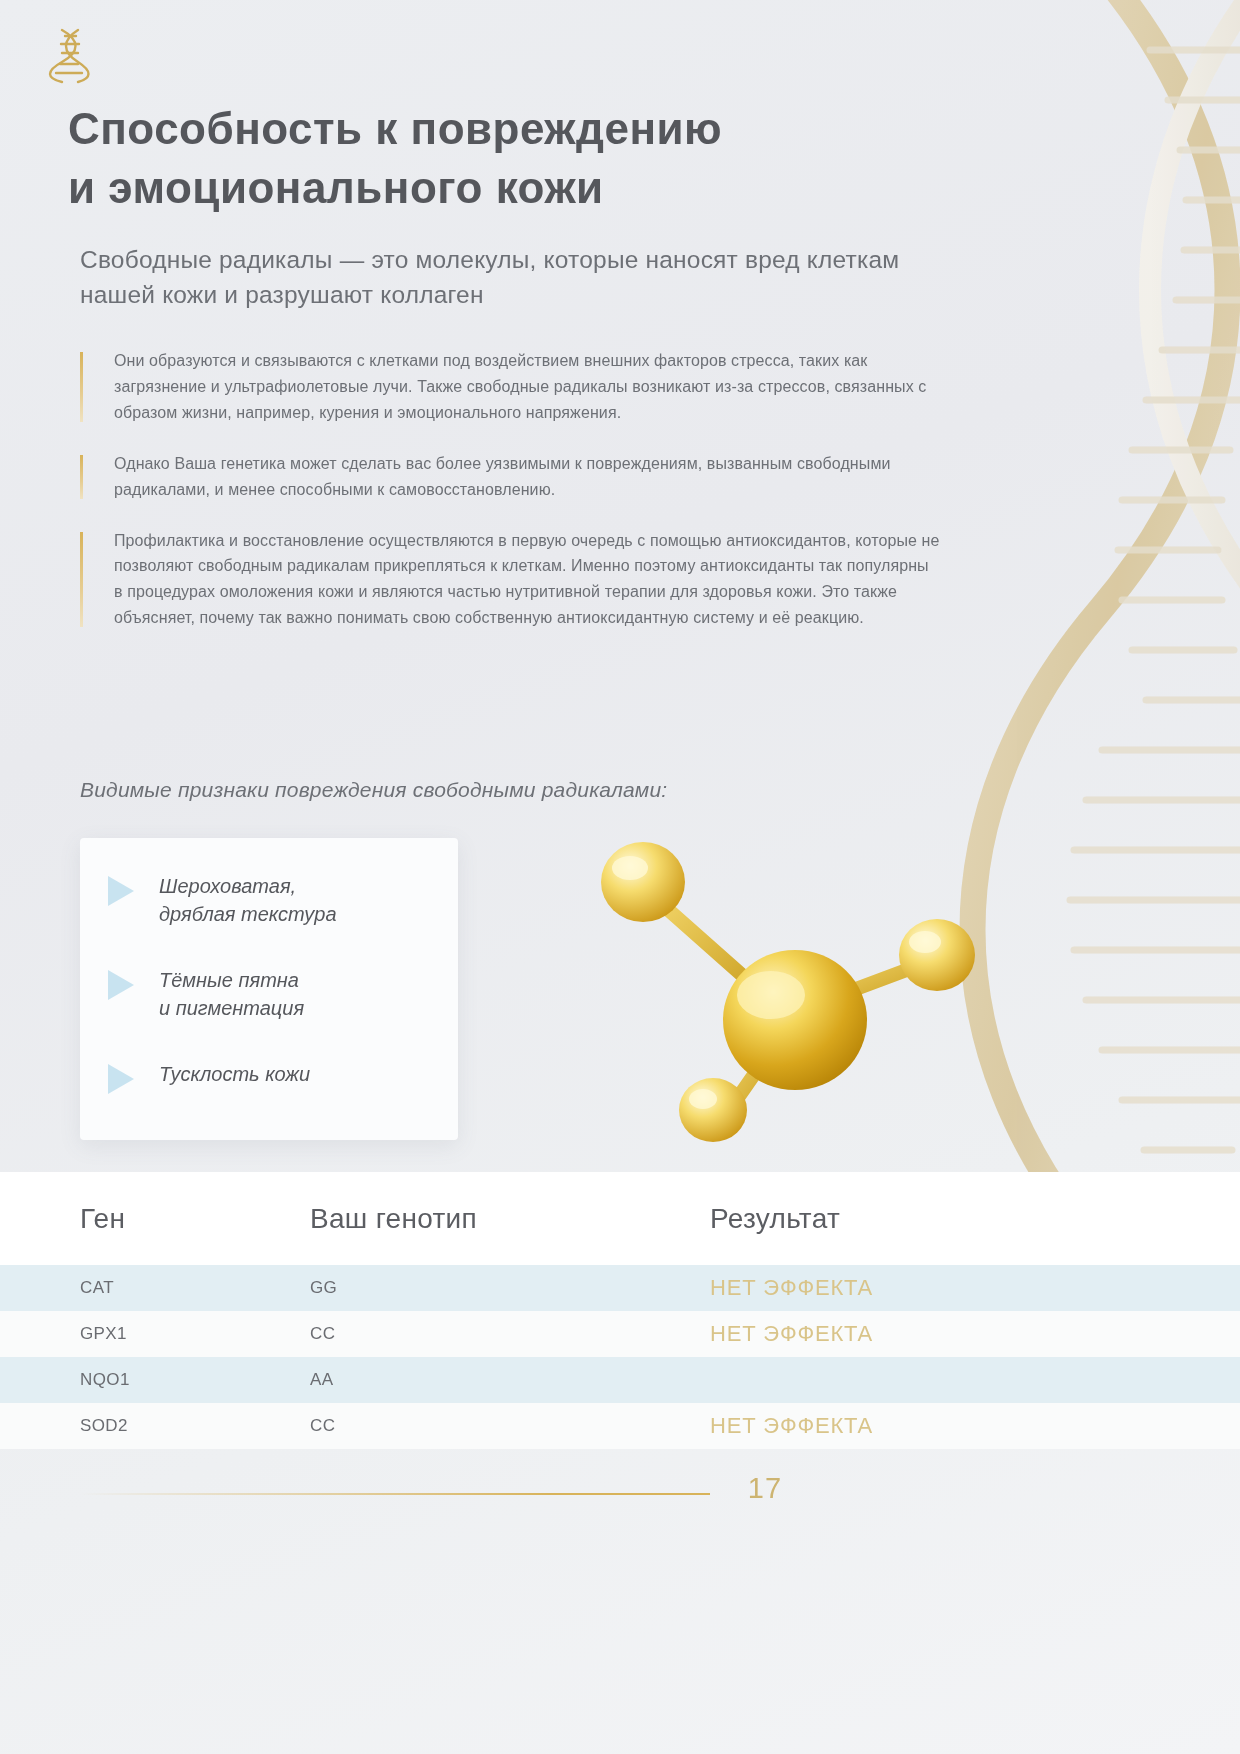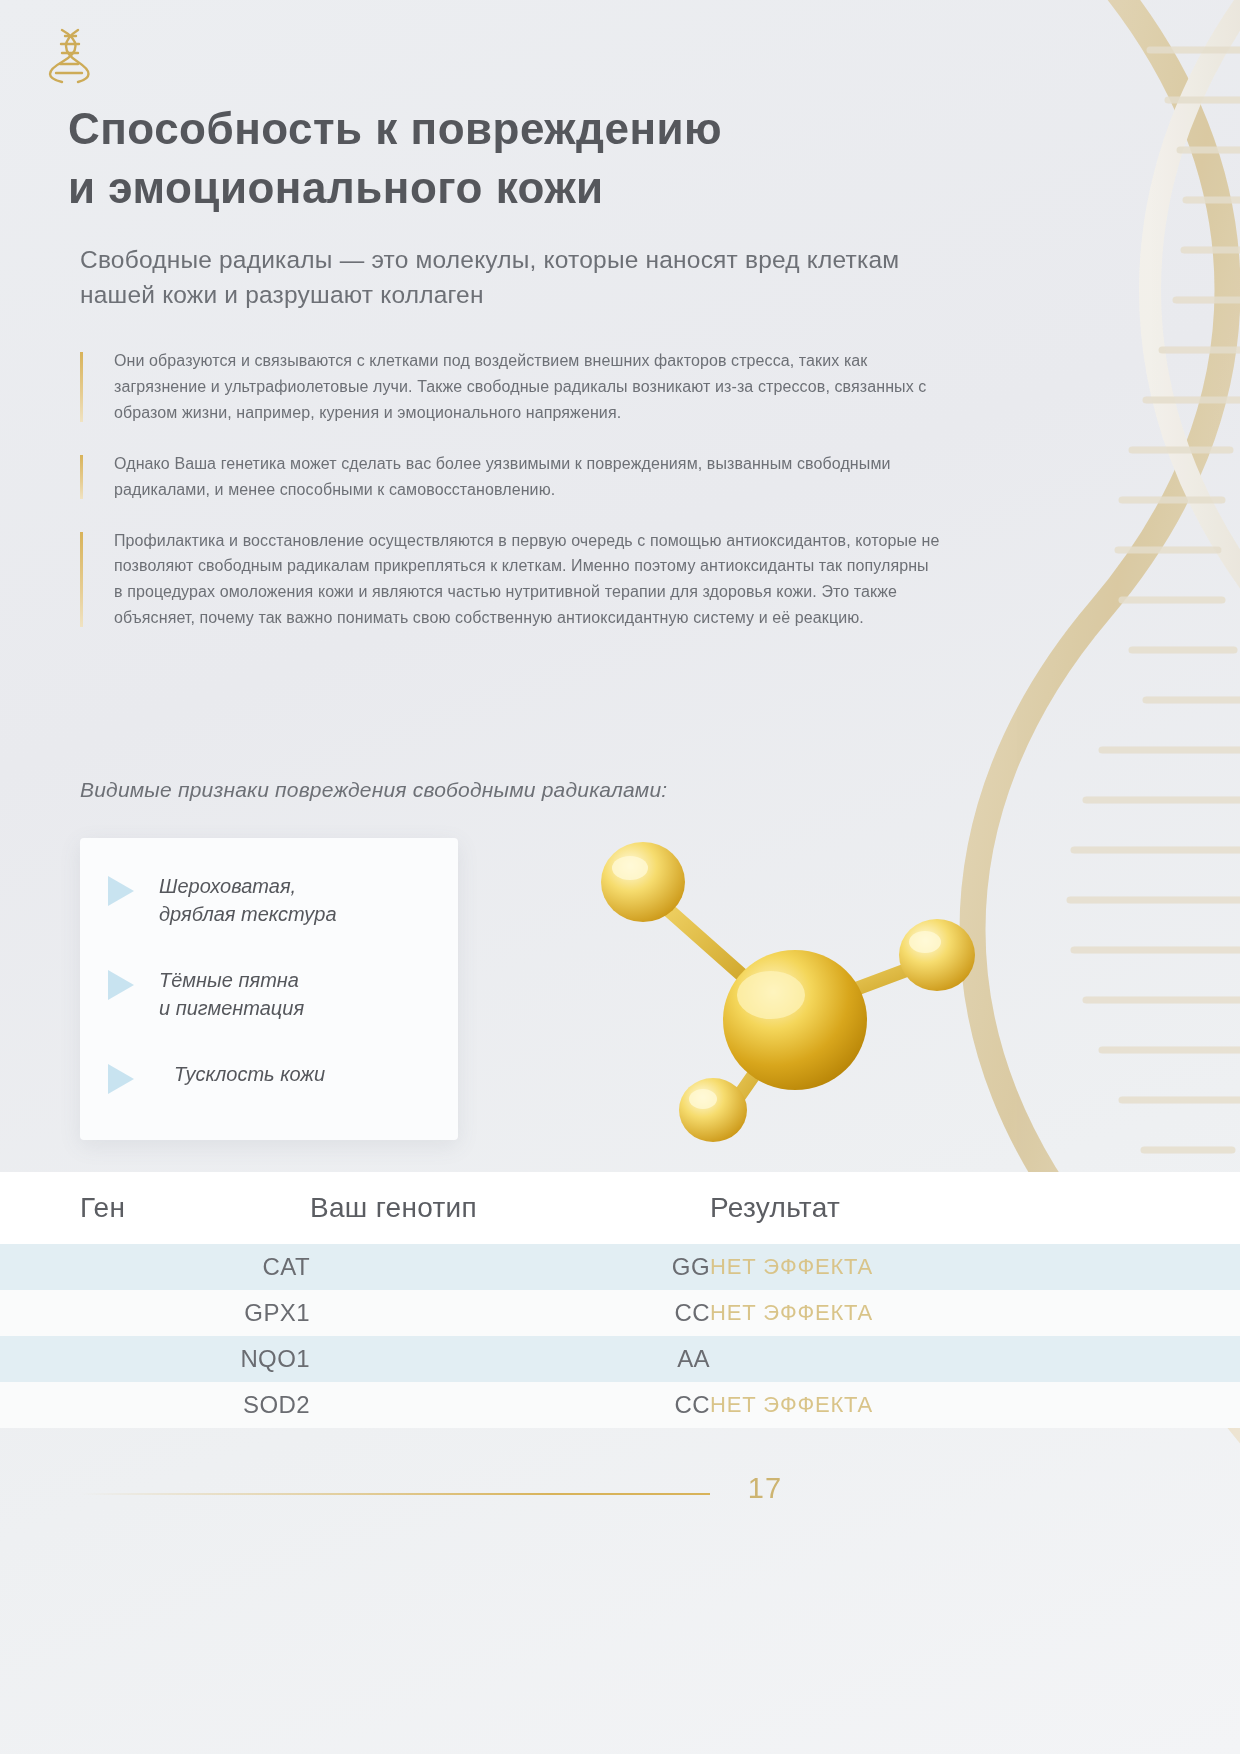--- a/index.html
+++ b/index.html
@@ -138,67 +138,66 @@
   }
   .sign-row .stxt {
     margin-left: 25px;
     font-size: 20px;
     line-height: 1.4;
     font-weight: 300;
     color: #55575c;
   }
   #sign-0 { top: 34px; }
   #sign-1 { top: 128px; }
-  #sign-2 { top: 222px; gap: 15px; }
+  #sign-2 { top: 222px; }
 
   
   .molecule {
     position: absolute;
     left: 585px;
     top: 820px;
     width: 430px;
     height: 330px;
     pointer-events: none;
   }
 
   
   .table {
     position: absolute;
     left: 0;
     top: 1172px;
     width: 1240px;
   }
   .table .thead {
     display: flex;
-    height: 72px;
+    height: 93px;
     align-items: center;
     background: #ffffff;
   }
   .table .row {
     display: flex;
     height: 46px;
     align-items: center;
   }
   .table .row.alt { background: #e2eef3; }
   .table .row.plain { background: #fafbfb; }
   .c1 { width: 310px; padding-left: 80px; box-sizing: border-box; }
   .c2 { width: 400px; box-sizing: border-box; }
   .c3 { width: 450px; box-sizing: border-box; }
   .thead .c1, .thead .c2, .thead .c3 {
     font-size: 28px;
     font-weight: 300;
     color: #5b5d62;
     letter-spacing: 0.3px;
   }
   .row .c1, .row .c2 {
-    font-size: 24px;
+    font-size: 17px;
     font-weight: 300;
     color: #6a6c71;
     letter-spacing: 0.4px;
-    text-align: right;
   }
   .row .c3 {
     font-size: 22px;
     font-weight: 300;
     letter-spacing: 0.8px;
   }
 
   
   .footer-rule {
     position: absolute;

